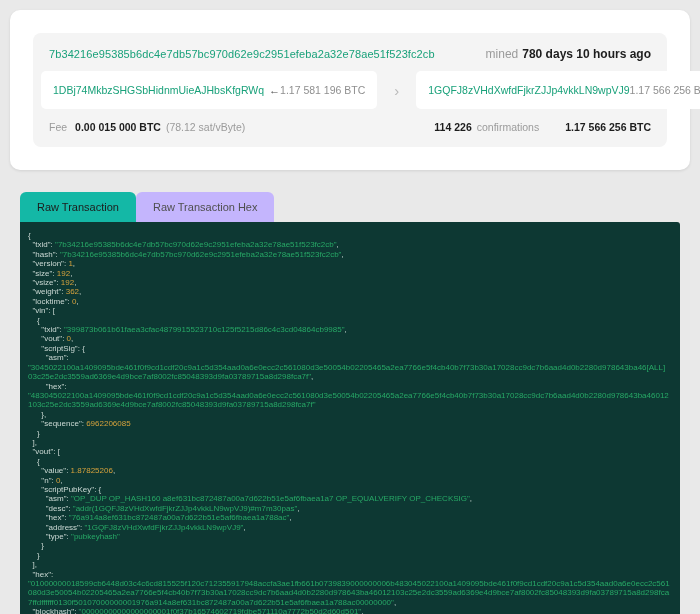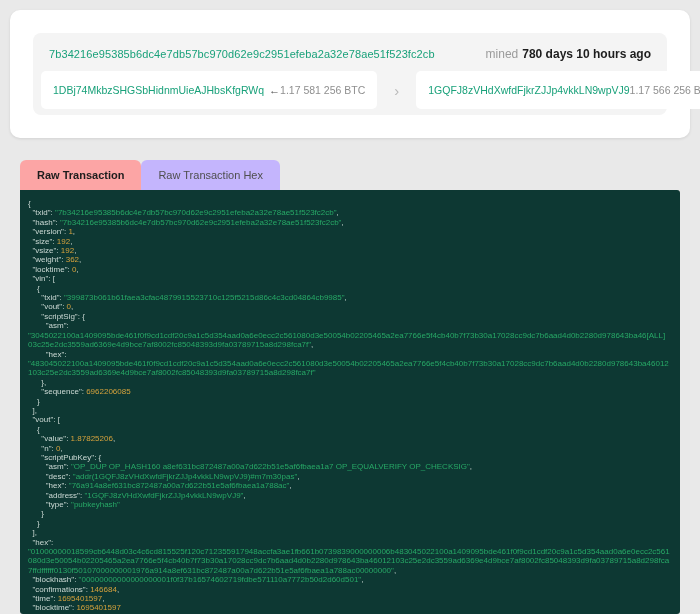--- a/index.html
+++ b/index.html
@@ -62,21 +62,21 @@
   .foot-right .conf .lbl { color:#9b9b9b; margin-left:5px; }
   .foot-right .total { font-weight:700; }
 
   
   .tabs { display:flex; margin:22px 20px 0 20px; }
   .tab {
     font-size:11px; padding:9px 17px 9px 17px;
     border-radius:6px 6px 0 0; cursor:pointer; color:#4f4f4f;
     background:#c4b5fd;
   }
-  .tab.active { background:#fca5a5; color:#1d1d1d; font-weight:700; }
+  .tab.active { background:#14b8a6; color:#1d1d1d; font-weight:400; }
 
   
   .code {
     margin:0 20px; height:424px; overflow:hidden;
     background:#0d3833; border-radius:0 3px 3px 3px;
     padding:9px 8px;
     font-family:"Liberation Sans", sans-serif;
     font-size:8px; line-height:9.4px;
     color:#ccdad5;
     white-space:pre-wrap; overflow-wrap:break-word;
@@ -97,29 +97,38 @@
         <a class="txid">7b34216e95385b6dc4e7db57bc970d62e9c2951efeba2a32e78ae51f523fc2cb</a>
         <div class="mined">
           <span class="g">mined</span><b>780 days 10 hours ago</b>
         </div>
       </div>
 
       <div class="tx-flow">
         <div class="io-box input">
           <a class="addr">1DBj74MkbzSHGSbHidnmUieAJHbsKfgRWq</a>
           <span class="dir-in">←</span>
-          <span class="amt">1.17 581 256 BTC</span>
+          <span class="amt">1.17 581 196 BTC</span>
         </div>
         <div class="chev">›</div>
         <div class="io-box output">
           <a class="addr">1GQFJ8zVHdXwfdFjkrZJJp4vkkLN9wpVJ9</a>
           <span class="amt"><span>1.17 566 256 BTC</span><span class="dir-out">→</span></span>
         </div>
       </div>
 
+      <div class="tx-foot">
+        <div class="foot-left">
+          <span class="lbl">Fee</span><b>0.00 015 000 BTC</b><span class="rate">(78.12 sat/vByte)</span>
+        </div>
+        <div class="foot-right">
+          <span class="conf"><b>114 226</b><span class="lbl">confirmations</span></span>
+          <span class="total">1.17 566 256 BTC</span>
+        </div>
+      </div>
 
     </div>
   </div>
 
   <div class="tabs">
     <div class="tab active">Raw Transaction</div>
     <div class="tab">Raw Transaction Hex</div>
   </div>
 
   <pre class="code" id="rawtx">{

